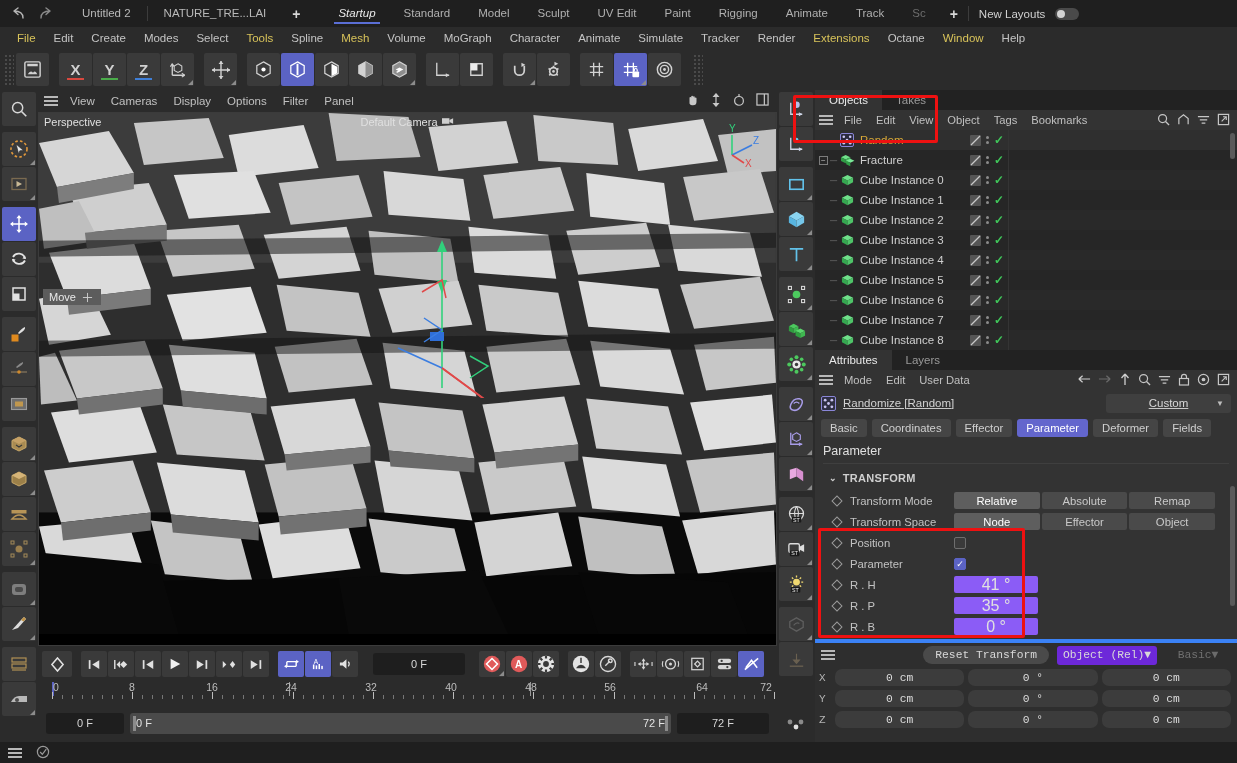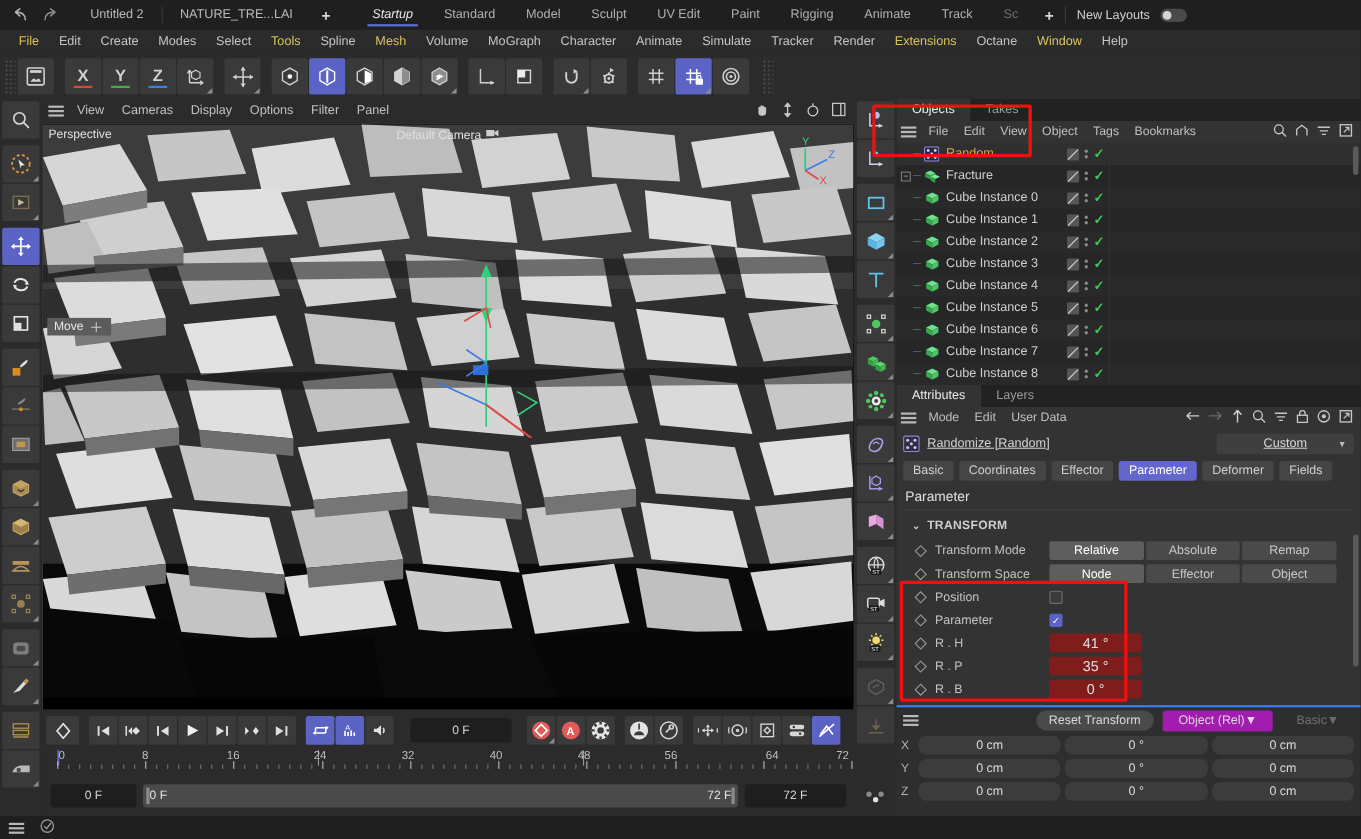--- a/index.html
+++ b/index.html
@@ -136,27 +136,27 @@
   .hr { height:1px; background:#3f3f3f; margin:0 8px;}
   .grouphdr { display:flex; align-items:center; gap:6px; padding:8px 8px 6px 14px; font-size:11px; color:#cfcfcf; font-weight:bold; letter-spacing:.3px;}
   .prow { height:21px; display:flex; align-items:center; padding-left:18px; }
   .diamond { width:8px; height:8px; border:1.3px solid #9a9a9a; transform:rotate(45deg); margin-right:9px; flex:0 0 8px;}
   .plabel { width:104px; font-size:11.3px; color:#c2c2c2;}
   .segs { display:flex; gap:2px; flex:1; padding-right:22px;}
   .seg { flex:1; height:17px; background:#4a4a4a; border-radius:2px; display:flex; align-items:center; justify-content:center; font-size:11.3px; color:#c9c9c9;}
   .seg.on { background:#5e5e5e; color:#fff;}
   .cb { width:12px; height:12px; border:1px solid #6e6e6e; border-radius:2px; background:#3a3a3a;}
   .cb.on { background:#5b63c4; border-color:#5b63c4; display:flex; align-items:center; justify-content:center; color:#fff; font-size:9px;}
-  .numfield { width:84px; height:17px; background:#7f1d1d; border-radius:2px; display:flex; align-items:center; justify-content:center; font-size:13px; color:#e0e0e0;}
+  .numfield { width:84px; height:17px; background:#8b5cf6; border-radius:2px; display:flex; align-items:center; justify-content:center; font-size:16px; color:#e0e0e0;}
   .attr-scroll { position:absolute; right:2px; top:96px; width:5px; height:120px; background:#5a5a5a; border-radius:3px;}
 
-  .coordpanel { flex:0 0 auto; background:#2e2e2e; border-top:2px solid #3b82f6;}
+  .coordpanel { flex:0 0 auto; background:#2e2e2e; border-top:4px solid #3b82f6;font-family:Liberation Mono, monospace;}
   .coord-head { height:24px; display:flex; align-items:center; padding:0 6px; gap:8px;}
   .rtbtn { height:18px; padding:0 12px; background:#4a4a4a; border-radius:9px; font-size:11.3px; color:#d8d8d8; display:flex; align-items:center;}
-  .cdd { height:19px; width:100px; background:#a21caf; border-radius:3px; display:flex; align-items:center; justify-content:center; font-size:11.3px; color:#d8d8d8; position:relative;}
+  .cdd { height:19px; width:100px; background:#6d28d9; border-radius:3px; display:flex; align-items:center; justify-content:center; font-size:11.3px; color:#d8d8d8; position:relative;}
   .cdd.dim { background:transparent; color:#707070;}
   .crow { height:21px; display:flex; align-items:center; gap:4px; padding:0 6px 0 4px;}
   .caxis { width:12px; font-size:11px; color:#b4b4b4;}
   .cfield { flex:1; height:17px; background:#3c3c3c; border-radius:7px; display:flex; align-items:center; justify-content:center; font-size:11.3px; color:#dcdcdc;}
 
   
   .statusbar { height:21px; background:#1f1f1f; display:flex; align-items:center; padding-left:8px; gap:10px; flex:0 0 21px;}
 
   
   .redbox { position:absolute; border:3px solid #ee1111; pointer-events:none; z-index:50; border-radius:2px;}

